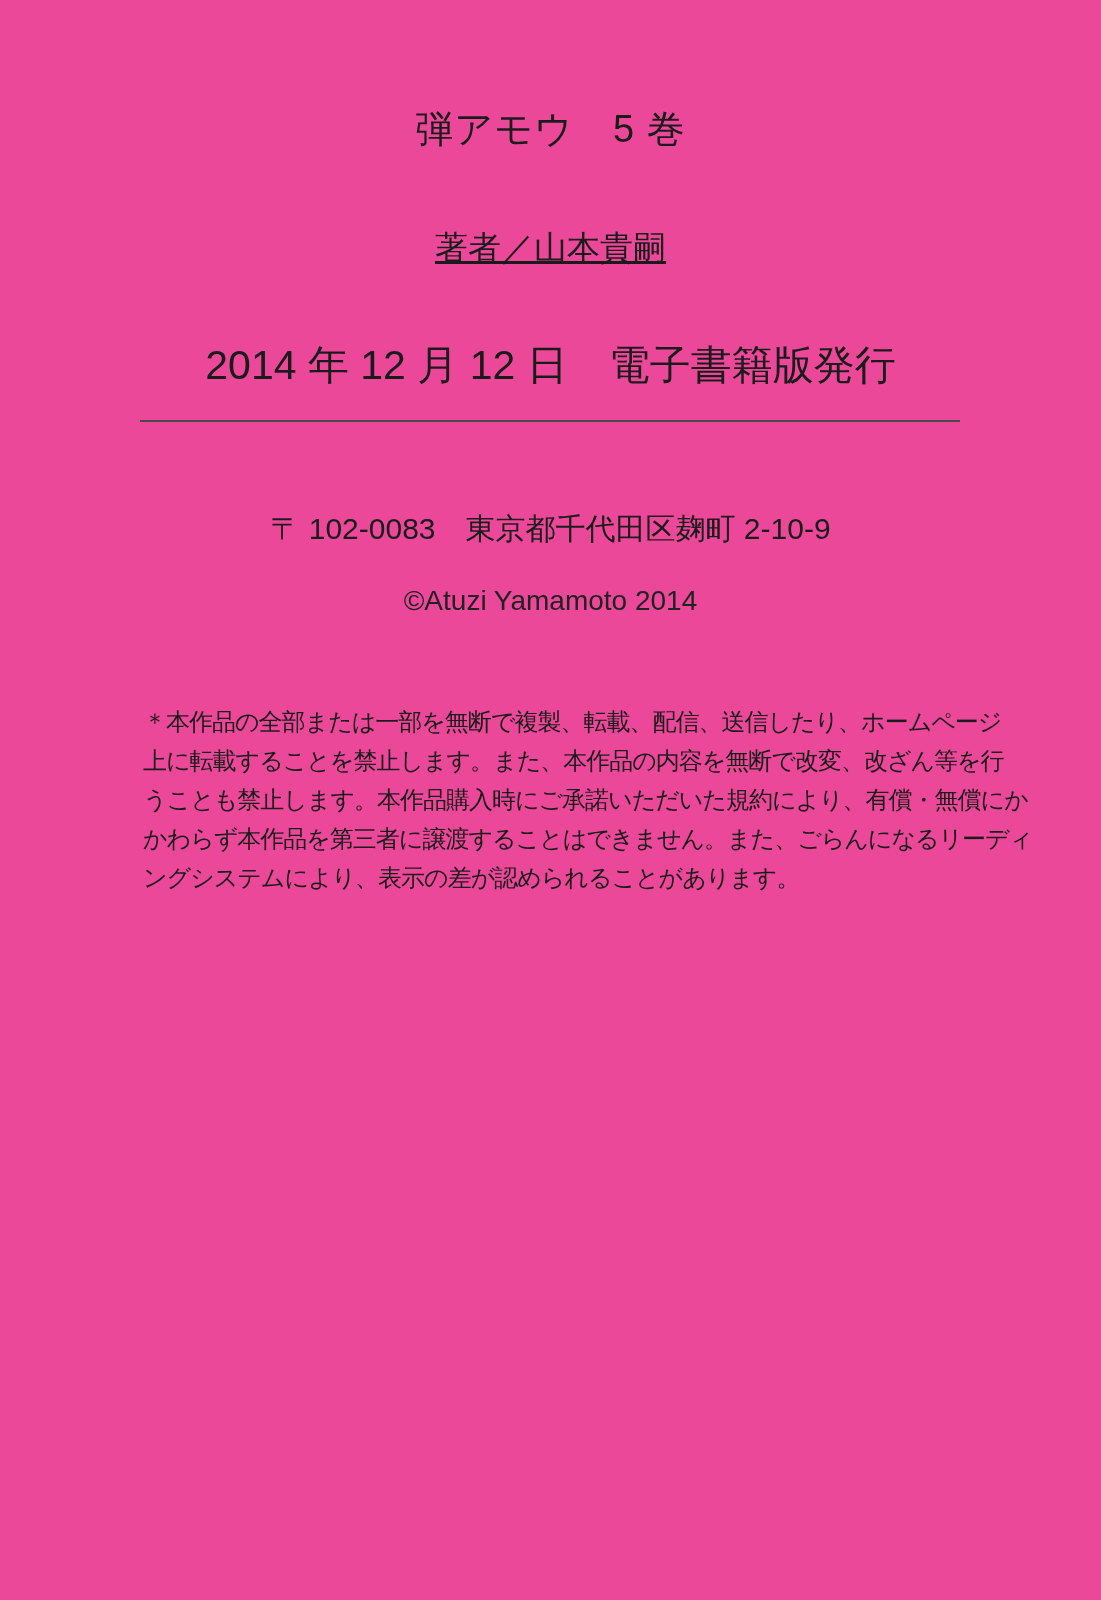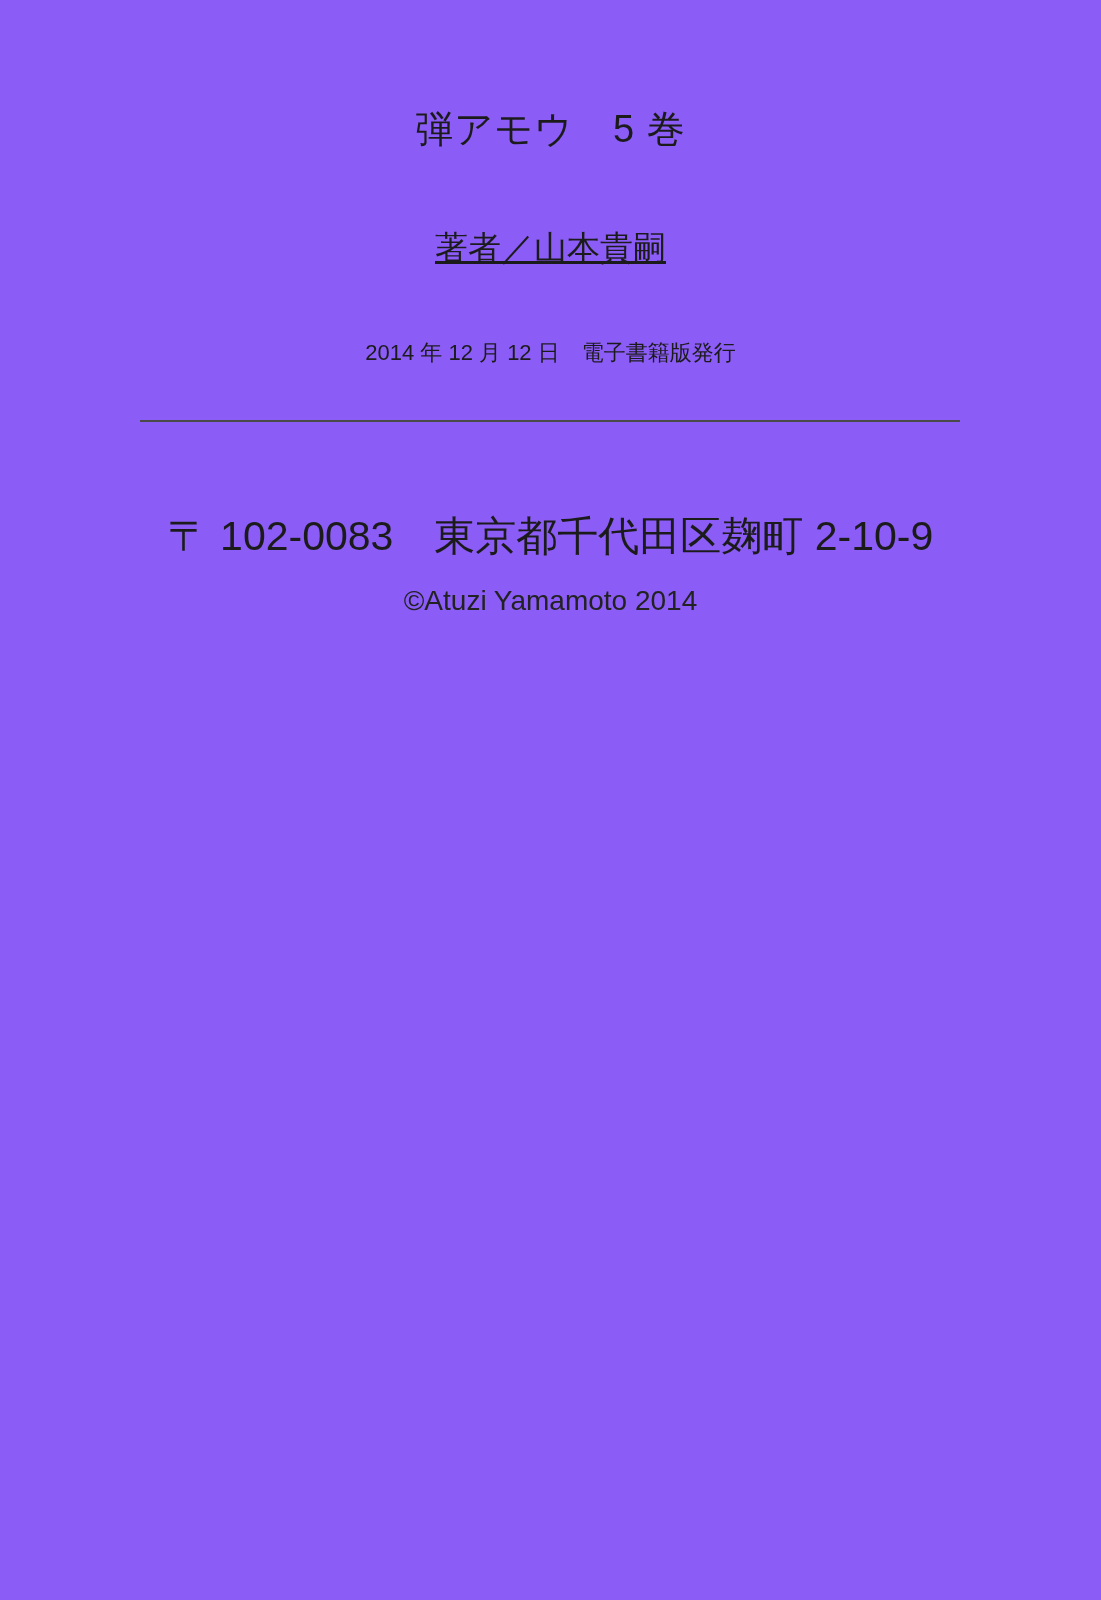--- a/index.html
+++ b/index.html
@@ -10,21 +10,21 @@
     width: 1101px;
     height: 1600px;
     background: #ffffff;
     font-family: "Liberation Sans", sans-serif;
     color: #1b1b1b;
   }
   .page {
     position: relative;
     width: 1101px;
     height: 1600px;
-    background: #8b5cf6;
+    background: #ec4899;
     overflow: hidden;
   }
   .center-line {
     position: absolute;
     left: 0;
     width: 100%;
     text-align: center;
     white-space: nowrap;
   }
   .title {
@@ -32,37 +32,37 @@
     font-size: 38px;
     letter-spacing: 1px;
   }
   .author {
     top: 226px;
     font-size: 33px;
     text-decoration: underline;
   }
   .edition {
     top: 338px;
-    font-size: 22px;
+    font-size: 41px;
   }
   .rule {
     position: absolute;
     top: 420px;
     left: 140px;
     width: 820px;
     height: 0;
     border-top: 2px solid #4a4a4a;
   }
   .publisher {
     top: 448px;
     font-size: 34px;
   }
   .address {
     top: 509px;
-    font-size: 41px;
+    font-size: 30px;
   }
   .copyright {
     top: 585px;
     font-size: 28px;
     color: #222222;
   }
   .notice {
     position: absolute;
     top: 702px;
     left: 143px;
@@ -87,14 +87,21 @@
 
   <div class="center-line edition">2014 年 12 月 12 日　電子書籍版発行</div>
 
   <div class="rule"></div>
 
 
   <div class="center-line address">〒 102-0083　東京都千代田区麹町 2-10-9</div>
 
   <div class="center-line copyright">©Atuzi Yamamoto 2014</div>
 
+  <div class="notice">
+    <div class="notice-line">＊本作品の全部または一部を無断で複製、転載、配信、送信したり、ホームページ</div>
+    <div class="notice-line">上に転載することを禁止します。また、本作品の内容を無断で改変、改ざん等を行</div>
+    <div class="notice-line">うことも禁止します。本作品購入時にご承諾いただいた規約により、有償・無償にか</div>
+    <div class="notice-line">かわらず本作品を第三者に譲渡することはできません。また、ごらんになるリーディ</div>
+    <div class="notice-line">ングシステムにより、表示の差が認められることがあります。</div>
+  </div>
 
 </div>
 
 </body></html>

